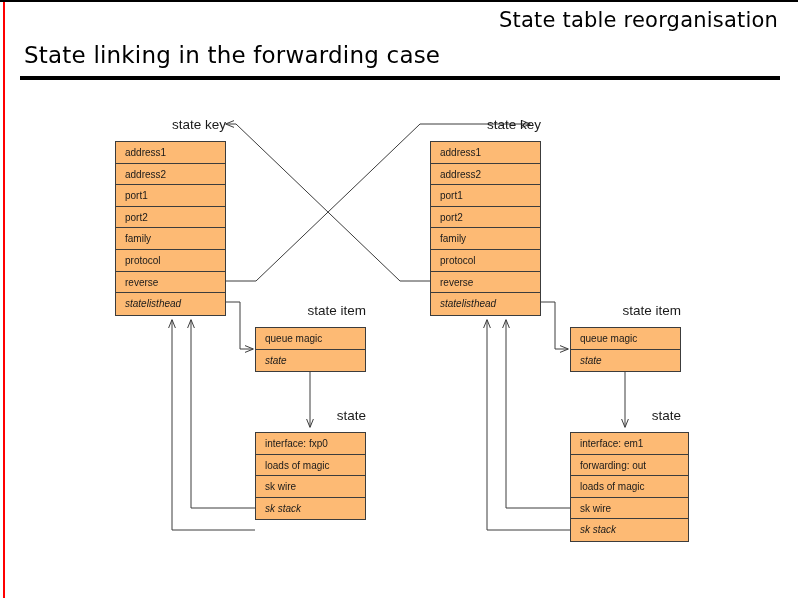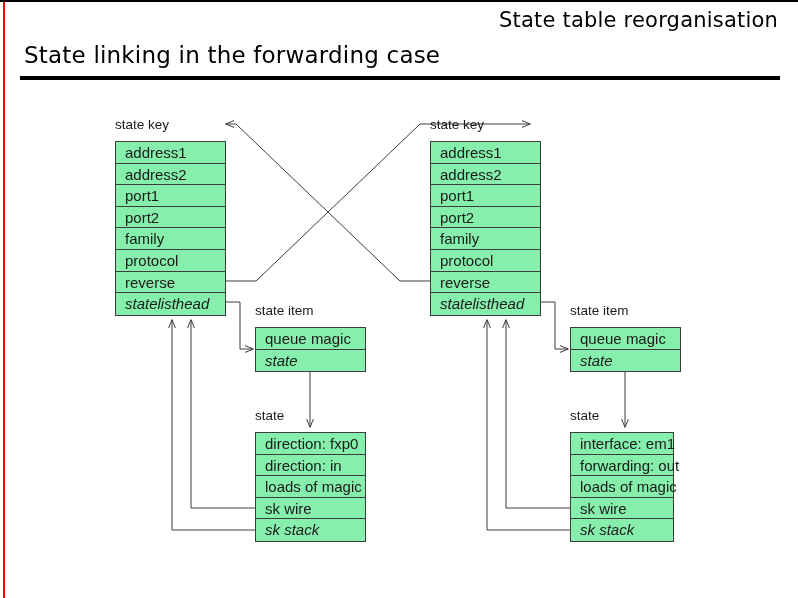--- a/index.html
+++ b/index.html
@@ -76,44 +76,44 @@
   .struct {
     position: absolute;
     border: 1px solid #3c3c3c;
     background: #ffffff;
     box-sizing: border-box;
   }
   .struct .row {
     height: 21.6px;
     line-height: 21.6px;
     border-bottom: 1px solid #3c3c3c;
-    font-size: 15px;
+    font-size: 10px;
     color: #1a1a1a;
     padding-left: 9px;
     white-space: nowrap;
     box-sizing: border-box;
-    background: #86efac;
+    background: #fdba74;
   }
   .struct .row:last-child { border-bottom: none; font-style: italic; }
 
   .caption {
     position: absolute;
     font-size: 13.5px;
     color: #1a1a1a;
     white-space: nowrap;
-    text-align: left;
+    text-align: right;
   }
 
   
   #key-left   { left: 115px; top: 139px; width: 111px; }
   #key-right  { left: 430px; top: 139px; width: 111px; }
   #item-left  { left: 255px; top: 325px; width: 111px; }
   #item-right { left: 570px; top: 325px; width: 111px; }
   #state-left { left: 255px; top: 430px; width: 111px; }
-  #state-right{ left: 570px; top: 430px; width: 104px; }
+  #state-right{ left: 570px; top: 430px; width: 119px; }
 
   #cap-key-left   { left: 115px; top: 115px; width: 111px; }
   #cap-key-right  { left: 430px; top: 115px; width: 111px; }
   #cap-item-left  { left: 255px; top: 301px; width: 111px; }
   #cap-item-right { left: 570px; top: 301px; width: 111px; }
   #cap-state-left { left: 255px; top: 406px; width: 111px; }
   #cap-state-right{ left: 570px; top: 406px; width: 111px; }
 </style>
 </head>
 <body>
@@ -193,22 +193,21 @@
       <div class="row">queue magic</div>
       <div class="row">state</div>
     </div>
 
     <div class="struct" id="item-right">
       <div class="row">queue magic</div>
       <div class="row">state</div>
     </div>
 
     <div class="struct" id="state-left">
-      <div class="row">direction: fxp0</div>
-      <div class="row">direction: in</div>
+      <div class="row">interface: fxp0</div>
       <div class="row">loads of magic</div>
       <div class="row">sk wire</div>
       <div class="row">sk stack</div>
     </div>
 
     <div class="struct" id="state-right">
       <div class="row">interface: em1</div>
       <div class="row">forwarding: out</div>
       <div class="row">loads of magic</div>
       <div class="row">sk wire</div>

